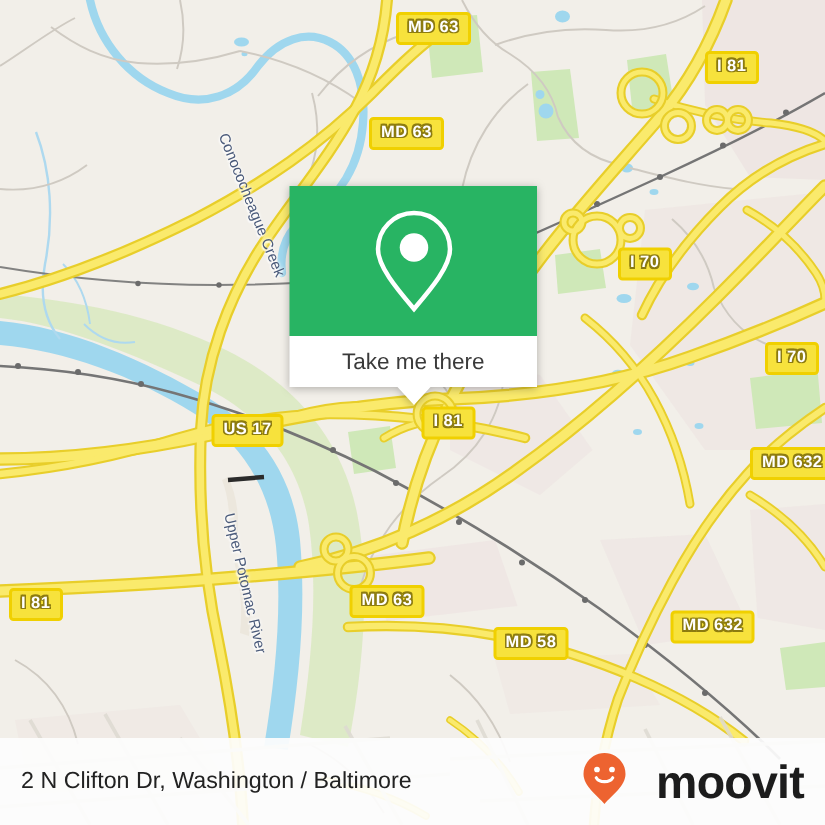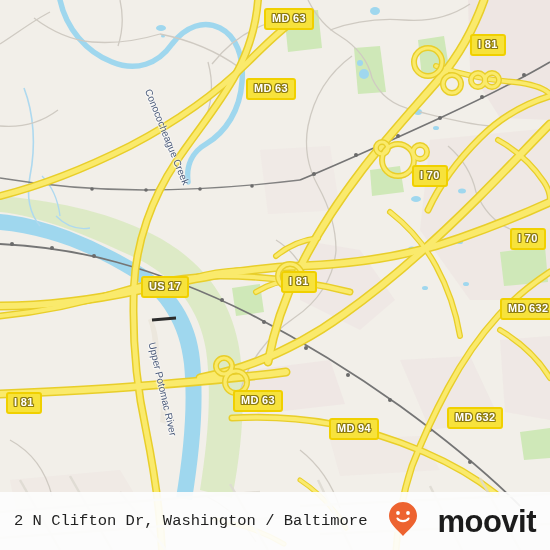--- a/index.html
+++ b/index.html
@@ -128,21 +128,21 @@
     z-index: 35;
     display: flex;
     align-items: center;
     justify-content: space-between;
     box-sizing: border-box;
     padding: 0 14px 0 14px;
   }
   #footer-title {
     color: #222222;
     font-size: 15.5px;
-    font-family: Liberation Mono, monospace;
+    font-family: Liberation Sans, sans-serif;
     white-space: nowrap;
   }
   #brand {
     display: flex;
     align-items: center;
     gap: 19px;
   }
   #brand-word {
     color: #1c1c1c;
     font-size: 31px;
@@ -396,26 +396,40 @@
     <div class="shield" style="left:470px;top:34px;">I 81</div>
     <div class="shield" style="left:246px;top:78px;">MD 63</div>
     <div class="shield" style="left:412px;top:165px;">I 70</div>
     <div class="shield" style="left:510px;top:228px;">I 70</div>
     <div class="shield" style="left:141px;top:276px;">US 17</div>
     <div class="shield" style="left:281px;top:271px;">I 81</div>
     <div class="shield" style="left:500px;top:298px;">MD 632</div>
     <div class="shield" style="left:6px;top:392px;">I 81</div>
     <div class="shield" style="left:233px;top:390px;">MD 63</div>
     <div class="shield" style="left:447px;top:407px;">MD 632</div>
-    <div class="shield" style="left:329px;top:418px;">MD 94</div>
+    <div class="shield" style="left:329px;top:418px;">MD 58</div>
   </div>
 
   <div class="water-label" style="left:148px;top:84px;transform:rotate(68deg);transform-origin:0 50%;">Conococheague Creek</div>
   <div class="water-label" style="left:152px;top:337px;transform:rotate(77deg);transform-origin:0 50%;">Upper Potomac River</div>
 
+  <div id="callout">
+    <div id="callout-green">
+      <span>
+        <svg width="62" height="74" viewBox="0 0 62 74" xmlns="http://www.w3.org/2000/svg">
+          <path d="M31 5 C17.7 5 7 15.7 7 29 C7 41 20 56 31 69 C42 56 55 41 55 29 C55 15.7 44.3 5 31 5 Z" fill="none" stroke="#ffffff" stroke-width="3"></path>
+          <circle cx="31" cy="28" r="9.5" fill="#ffffff"></circle>
+        </svg>
+      </span>
+    </div>
+    <div id="callout-label">
+      <span>Take me there</span>
+    </div>
+    <div id="callout-tail"></div>
+  </div>
 
 
   <div id="footer">
     <div id="footer-title">2 N Clifton Dr, Washington / Baltimore</div>
     <div id="brand">
       <span>
         <svg width="30" height="36" viewBox="0 0 30 36" xmlns="http://www.w3.org/2000/svg">
           <path d="M15 1 C7.3 1 1 7.3 1 15 C1 23 10 29 15 35 C20 29 29 23 29 15 C29 7.3 22.7 1 15 1 Z" fill="#ed6330"></path>
           <circle cx="10" cy="12" r="1.9" fill="#ffffff"></circle>
           <circle cx="20" cy="12" r="1.9" fill="#ffffff"></circle>

